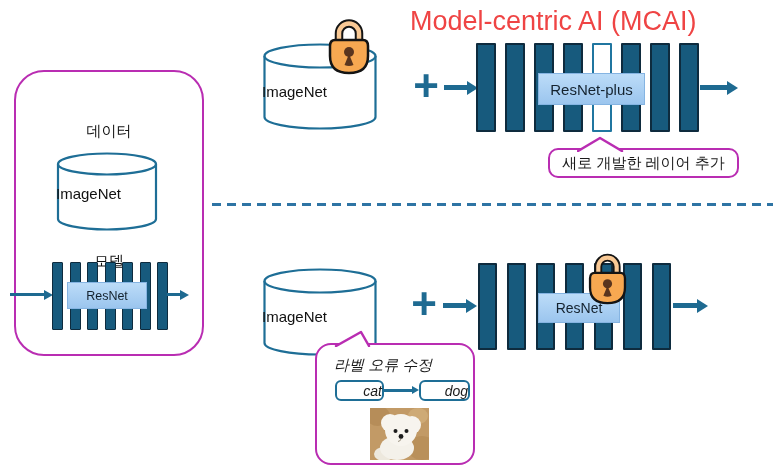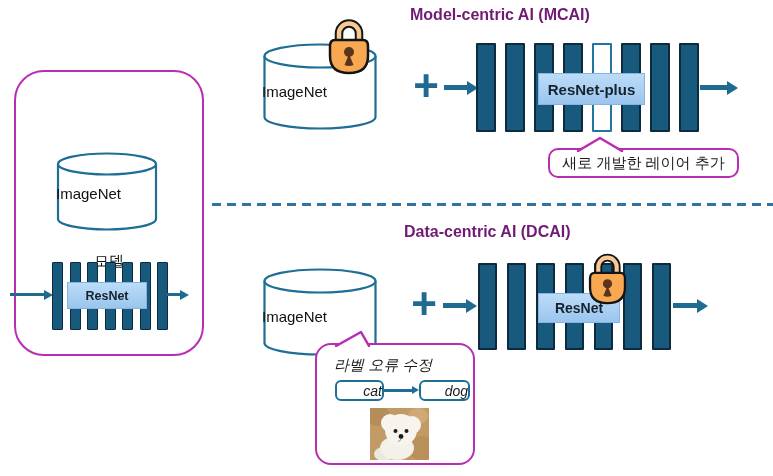--- a/index.html
+++ b/index.html
@@ -2,21 +2,21 @@
 <html><head>
 <meta charset="utf-8">
 <style>
   html,body{margin:0;padding:0;background:#fff;}
   #canvas{position:relative;width:773px;height:476px;background:#fff;overflow:hidden;
           font-family:"Liberation Sans",sans-serif;color:#1a1a1a;}
 
   .abs{position:absolute;}
 
   
-  .section-title{position:absolute;font-size:16px;color:#701a75;white-space:nowrap;font-weight:bold;}
+  .section-title{position:absolute;font-size:27px;color:#ef4444;white-space:nowrap;}
 
   
   .start-box{position:absolute;left:14px;top:70px;width:190px;height:286px;
              border:2.5px solid #B92DB2;border-radius:30px;background:#fff;box-sizing:border-box;}
 
   
   .cylinder{position:absolute;}
   .cylinder svg{display:block;}
   .cyl-text{position:absolute;left:0;width:100%;text-align:left;font-size:15px;color:#111;}
 
@@ -27,21 +27,21 @@
   #net-mcai{left:476px;top:43px;height:89px;gap:9px;}
   #net-mcai .bar{width:20px;}
   #net-dcai{left:478px;top:263px;height:87px;gap:10px;}
   #net-dcai .bar{width:19px;}
   #net-start{left:52px;top:262px;height:68px;gap:6.5px;}
   #net-start .bar{width:11px;border-width:1.5px;}
 
   
   .model-label{position:absolute;background:linear-gradient(180deg,#BCDCF8,#9BC5EE);
                border:1.5px solid #85B4E2;display:flex;align-items:center;justify-content:center;
-               color:#14222e;z-index:2;box-sizing:border-box;font-weight:bold;}
+               color:#14222e;z-index:2;box-sizing:border-box;}
 
   
   .arrow{position:absolute;background:#1E6A91;height:5px;}
   .arrow::after{content:"";position:absolute;right:-11px;top:50%;transform:translateY(-50%);
                 width:0;height:0;border-left:11px solid #1E6A91;
                 border-top:7px solid transparent;border-bottom:7px solid transparent;}
   .arrow.thin{height:3px;}
   .arrow.thin::after{border-left-width:9px;border-top-width:5.5px;border-bottom-width:5.5px;right:-9px;}
   .arrow.mini{height:2.5px;background:#1E6E96;}
   .arrow.mini::after{border-left:7px solid #1E6E96;border-top-width:4.5px;border-bottom-width:4.5px;right:-7px;}
@@ -68,20 +68,21 @@
   .puppy{position:absolute;left:53px;top:63px;}
 
   .k-label{position:absolute;text-align:center;color:#111;}
 </style>
 </head>
 <body>
 
 <div id="canvas">
 
   <div class="start-box"></div>
+  <div class="k-label" style="left:14px;top:122px;width:190px;font-size:15px;">데이터</div>
 
   <div class="cylinder" style="left:56px;top:152px;width:102px;height:81px;">
     <svg width="102" height="81" viewBox="0 0 102 81">
       <path d="M2 12 L2 67 A49 10.5 0 0 0 100 67 L100 12" fill="#fff" stroke="#1E6E96" stroke-width="2.2"></path>
       <ellipse cx="51" cy="12" rx="49" ry="10.5" fill="#fff" stroke="#1E6E96" stroke-width="2.2"></ellipse>
     </svg>
     <div class="cyl-text" style="top:33px;">ImageNet</div>
   </div>
 
   <div class="k-label" style="left:14px;top:234px;width:190px;font-size:15px;margin-top:18px;">모델</div>
@@ -140,21 +141,20 @@
   <div class="callout">
     <span>새로 개발한 레이어 추가</span>
   </div>
   <div class="callout-tail">
     <svg width="50" height="16" viewBox="0 0 50 16">
       <path d="M1 15 L23 2 L45 15" fill="#ffffff" stroke="none"></path>
       <path d="M1 15 L23 2 L45 15" fill="none" stroke="#B92DB2" stroke-width="2.5" stroke-linejoin="round" stroke-linecap="round"></path>
     </svg>
   </div>
 
-  <div class="section-title" style="left:404px;top:223px;">Data-centric AI (DCAI)</div>
 
   <div class="cylinder" style="left:262px;top:268px;width:116px;height:90px;">
     <svg width="116" height="90" viewBox="0 0 116 90">
       <path d="M2.5 13 L2.5 75 A55.5 11.5 0 0 0 113.5 75 L113.5 13" fill="#fff" stroke="#1E6E96" stroke-width="2.2"></path>
       <ellipse cx="58" cy="13" rx="55.5" ry="11.5" fill="#fff" stroke="#1E6E96" stroke-width="2.2"></ellipse>
     </svg>
     <div class="cyl-text" style="top:40px;">ImageNet</div>
   </div>
 
   <div class="plus" style="left:404px;top:282px;">+</div>

